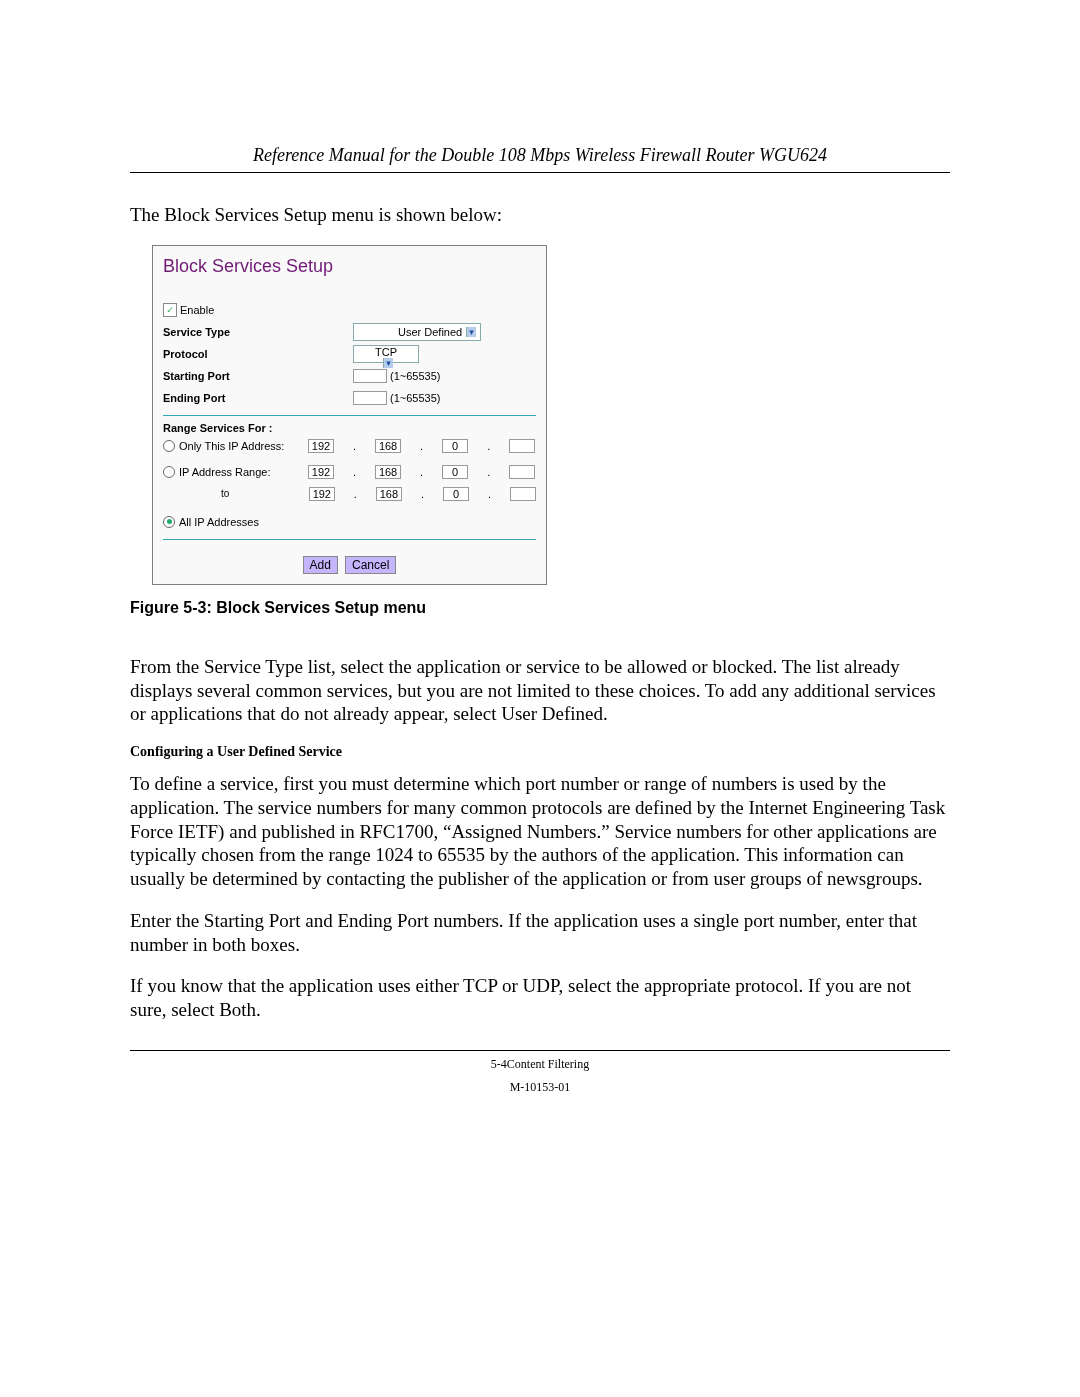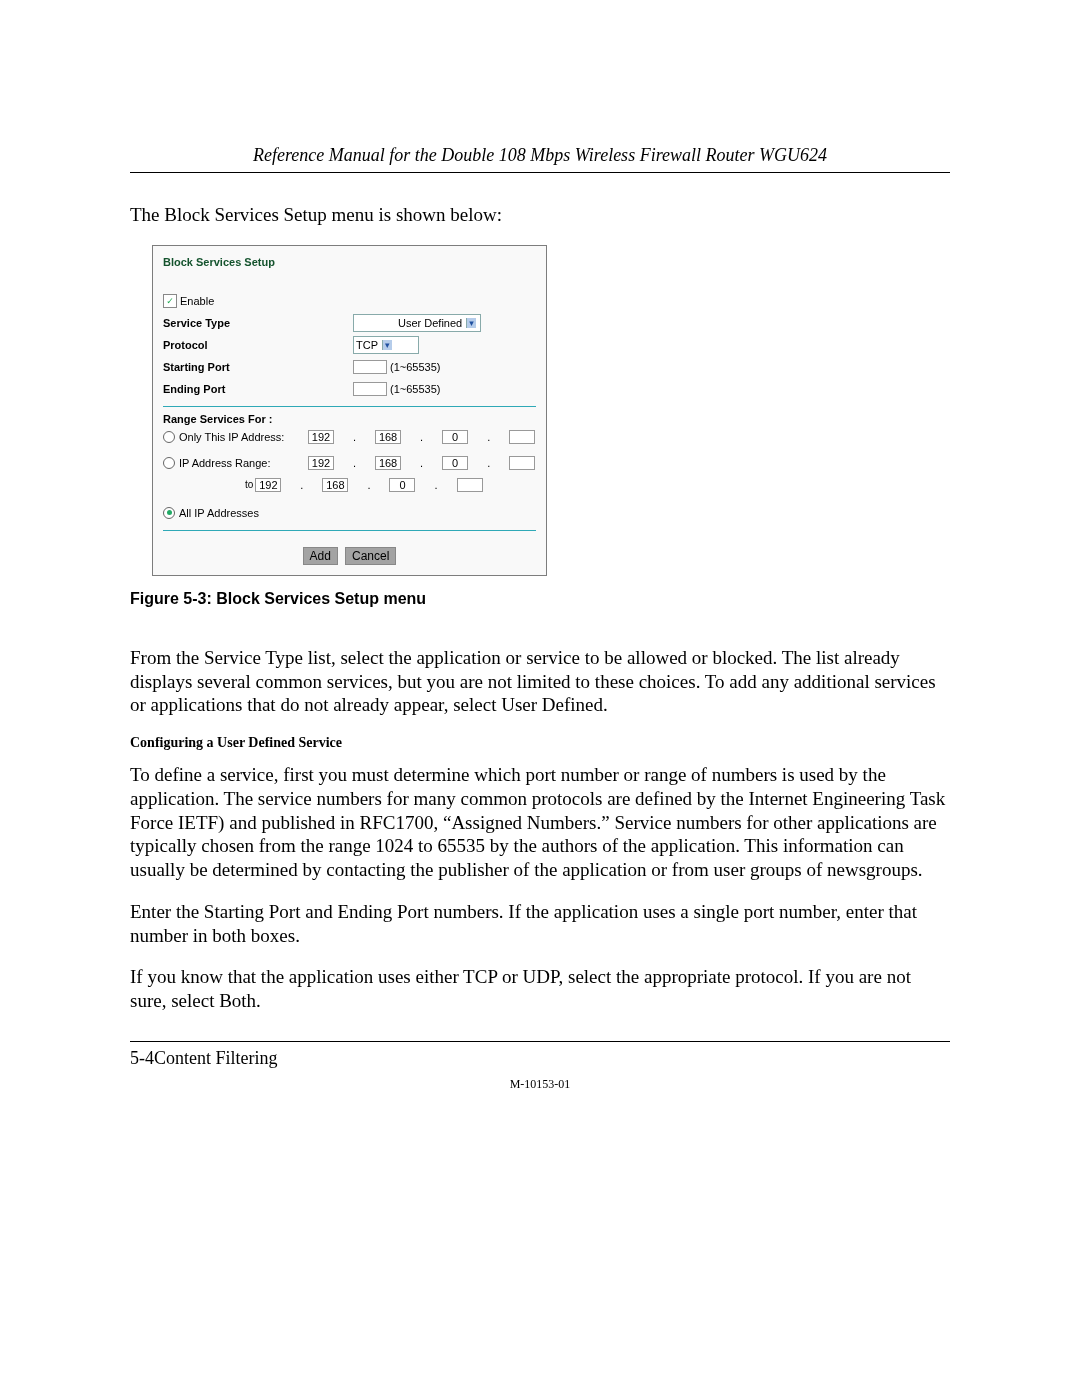--- a/index.html
+++ b/index.html
@@ -36,23 +36,23 @@
     border: 1px solid #7d7d7d;
     background: #f9f9f9;
     width: 395px;
     margin: 0 0 14px 22px;
     box-sizing: border-box;
     font-family: Arial, Helvetica, sans-serif;
     font-size: 11px;
     color: #000;
   }
   .fig-title {
-    color: #14532d;
-    font-weight: bold;
-    font-size: 11px;
+    color: #701a75;
+    font-weight: normal;
+    font-size: 18px;
     padding: 10px 10px 24px 10px;
   }
   .fig-inner {
     padding: 0 10px 0 10px;
   }
   .fig-row {
     display: flex;
     align-items: center;
     margin-bottom: 4px;
     min-height: 18px;
@@ -128,28 +128,29 @@
   .ip-oct {
     width: 26px; text-align: center;
   }
   .ip-group {
     display: inline-flex; align-items: center; gap: 18px;
   }
   .dot { font-size: 11px; padding: 0 1px; }
   .to-lbl { font-size: 10px; padding-right: 2px; }
   .indent-row {
     display:flex; align-items:center;
-    margin-left:82px;
+    margin-left:58px;
+    justify-content:space-between;
   }
   .btn-row {
     text-align: center;
     padding: 10px 0 10px 0;
   }
   .ui-btn {
-    background: #a3a3a3;
+    background: #c4b5fd;
     border: 1px solid #888;
     font-size: 12px;
     padding: 1px 6px;
     margin: 0 2px;
     font-family: Arial, sans-serif;
   }
   .caption {
     font-family: Arial, Helvetica, sans-serif;
     font-weight: bold;
     font-size: 16px;
@@ -160,22 +161,22 @@
     font-size: 14px;
     margin: 18px 0 12px 0;
   }
   .footer-rule {
     border: none;
     border-top: 1.5px solid #000;
     margin: 28px 0 6px 0;
   }
   .footer-row {
     display: flex;
-    justify-content: flex-start;
-    font-size: 18px;
+    justify-content: center;
+    font-size: 12px;
     margin-bottom: 8px;
   }
   .footer-code {
     text-align: center;
     font-size: 12px;
   }
 </style>
 </head>
 <body>
 
@@ -197,21 +198,21 @@
 
       <div class="fig-row">
         <span class="fig-label">Service Type</span>
         <span class="fig-select" style="width:80px;padding-left:44px;">
           <span>User Defined</span>
             <span class="arrow">▾</span>
         </span>
       </div>
       <div class="fig-row">
         <span class="fig-label">Protocol</span>
-        <span class="fig-select" style="width:60px;">
+        <span class="fig-select" style="width:60px;flex-direction:column;">
           <span>TCP</span>
             <span class="arrow">▾</span>
         </span>
       </div>
       <div class="fig-row">
         <span class="fig-label">Starting Port</span>
         <span class="fig-input" style="width:34px;"></span>
         <span class="hint">(1~65535)</span>
       </div>
       <div class="fig-row">

